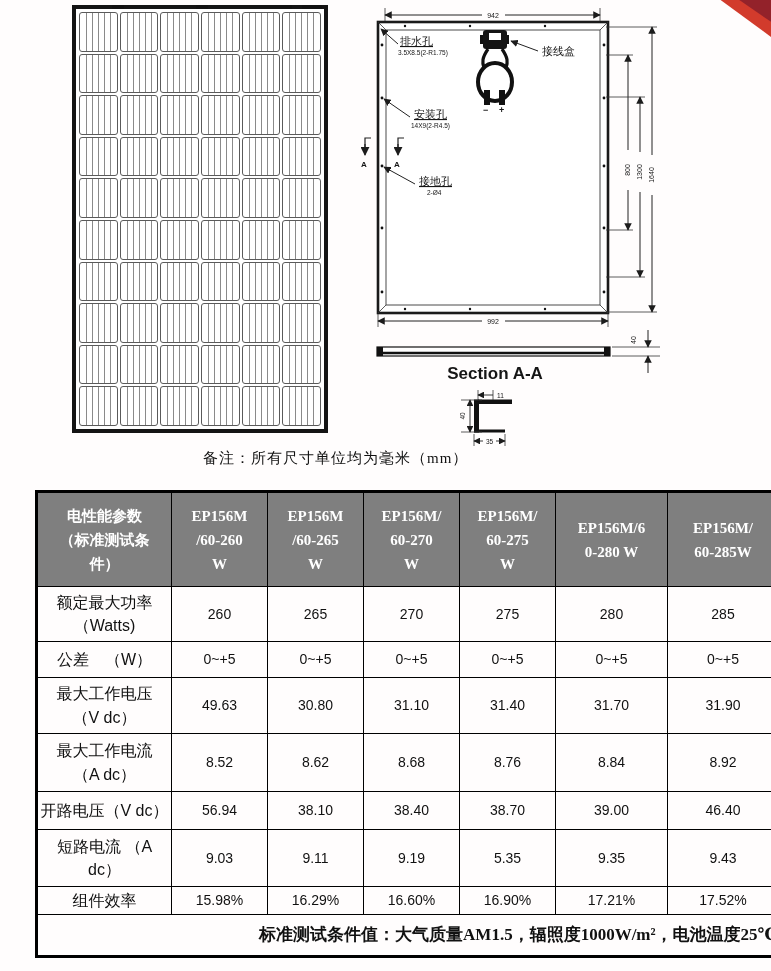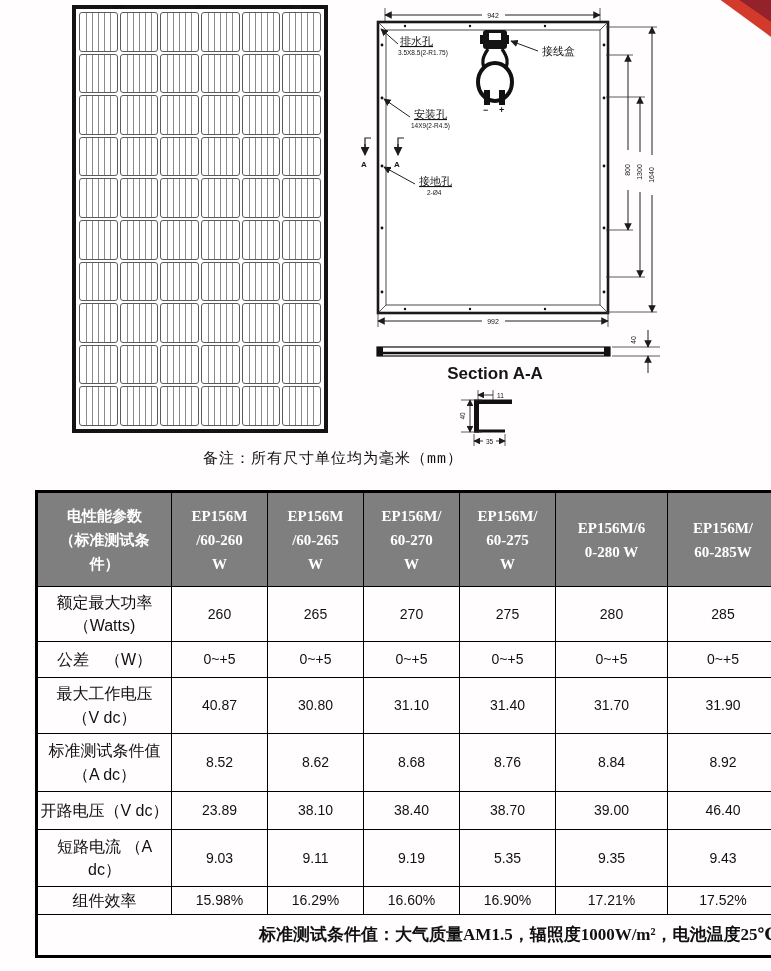--- a/index.html
+++ b/index.html
@@ -25,21 +25,21 @@
   .backsvg text{fill:#161616;}
   .cjk{font-size:11px;text-decoration:underline;}
   .cjk2{font-size:11px;}
   .spec{font-size:6.5px;}
   .dim{font-size:7px;}
   .dim2{font-size:6.5px;}
   .secA{font-size:17px;font-weight:600;}
   .markA{font-size:8px;font-weight:bold;}
   .pm{font-size:9px;font-weight:bold;}
   .note{position:absolute;left:203px;top:449px;font-size:15px;letter-spacing:1px;
-        font-family:Liberation Mono, monospace;}
+        font-family:Liberation Serif, serif;}
   
   .ptable{position:absolute;left:14px;top:490px;border-collapse:collapse;table-layout:fixed;
           width:743px;border:3px solid #000;margin-left:21px;}
   .ptable td,.ptable th{border:1.5px solid #000;text-align:center;vertical-align:middle;
           box-sizing:border-box;padding:0;white-space:pre-line;line-height:1.45;}
   .ptable thead th{background:#7f7f7f;color:#fff;font-weight:bold;font-size:15px;
           font-family:"Liberation Serif","DejaVu Serif",serif;height:95px;line-height:1.6;}
   .ptable .lab{font-size:16px;}
   .ptable .val{font-size:14px;}
   .r1{height:55px}.r2{height:36px}.r3{height:56px}.r4{height:58px}
@@ -312,40 +312,40 @@
         <td class="val">0~+5</td>
         <td class="val">0~+5</td>
         <td class="val">0~+5</td>
         <td class="val">0~+5</td>
         <td class="val">0~+5</td>
         <td class="val">0~+5</td>
       </tr>
       <tr class="r3">
         <td class="lab">最大工作电压
 （V dc）</td>
-        <td class="val">40.87</td>
+        <td class="val">49.63</td>
         <td class="val">30.80</td>
         <td class="val">31.10</td>
         <td class="val">31.40</td>
         <td class="val">31.70</td>
         <td class="val">31.90</td>
       </tr>
       <tr class="r4">
-        <td class="lab">标准测试条件值
+        <td class="lab">最大工作电流
 （A dc）</td>
         <td class="val">8.52</td>
         <td class="val">8.62</td>
         <td class="val">8.68</td>
         <td class="val">8.76</td>
         <td class="val">8.84</td>
         <td class="val">8.92</td>
       </tr>
       <tr class="r5">
         <td class="lab">开路电压（V dc）</td>
-        <td class="val">23.89</td>
+        <td class="val">56.94</td>
         <td class="val">38.10</td>
         <td class="val">38.40</td>
         <td class="val">38.70</td>
         <td class="val">39.00</td>
         <td class="val">46.40</td>
       </tr>
       <tr class="r6">
         <td class="lab">短路电流 （A
 dc）</td>
         <td class="val">9.03</td>

